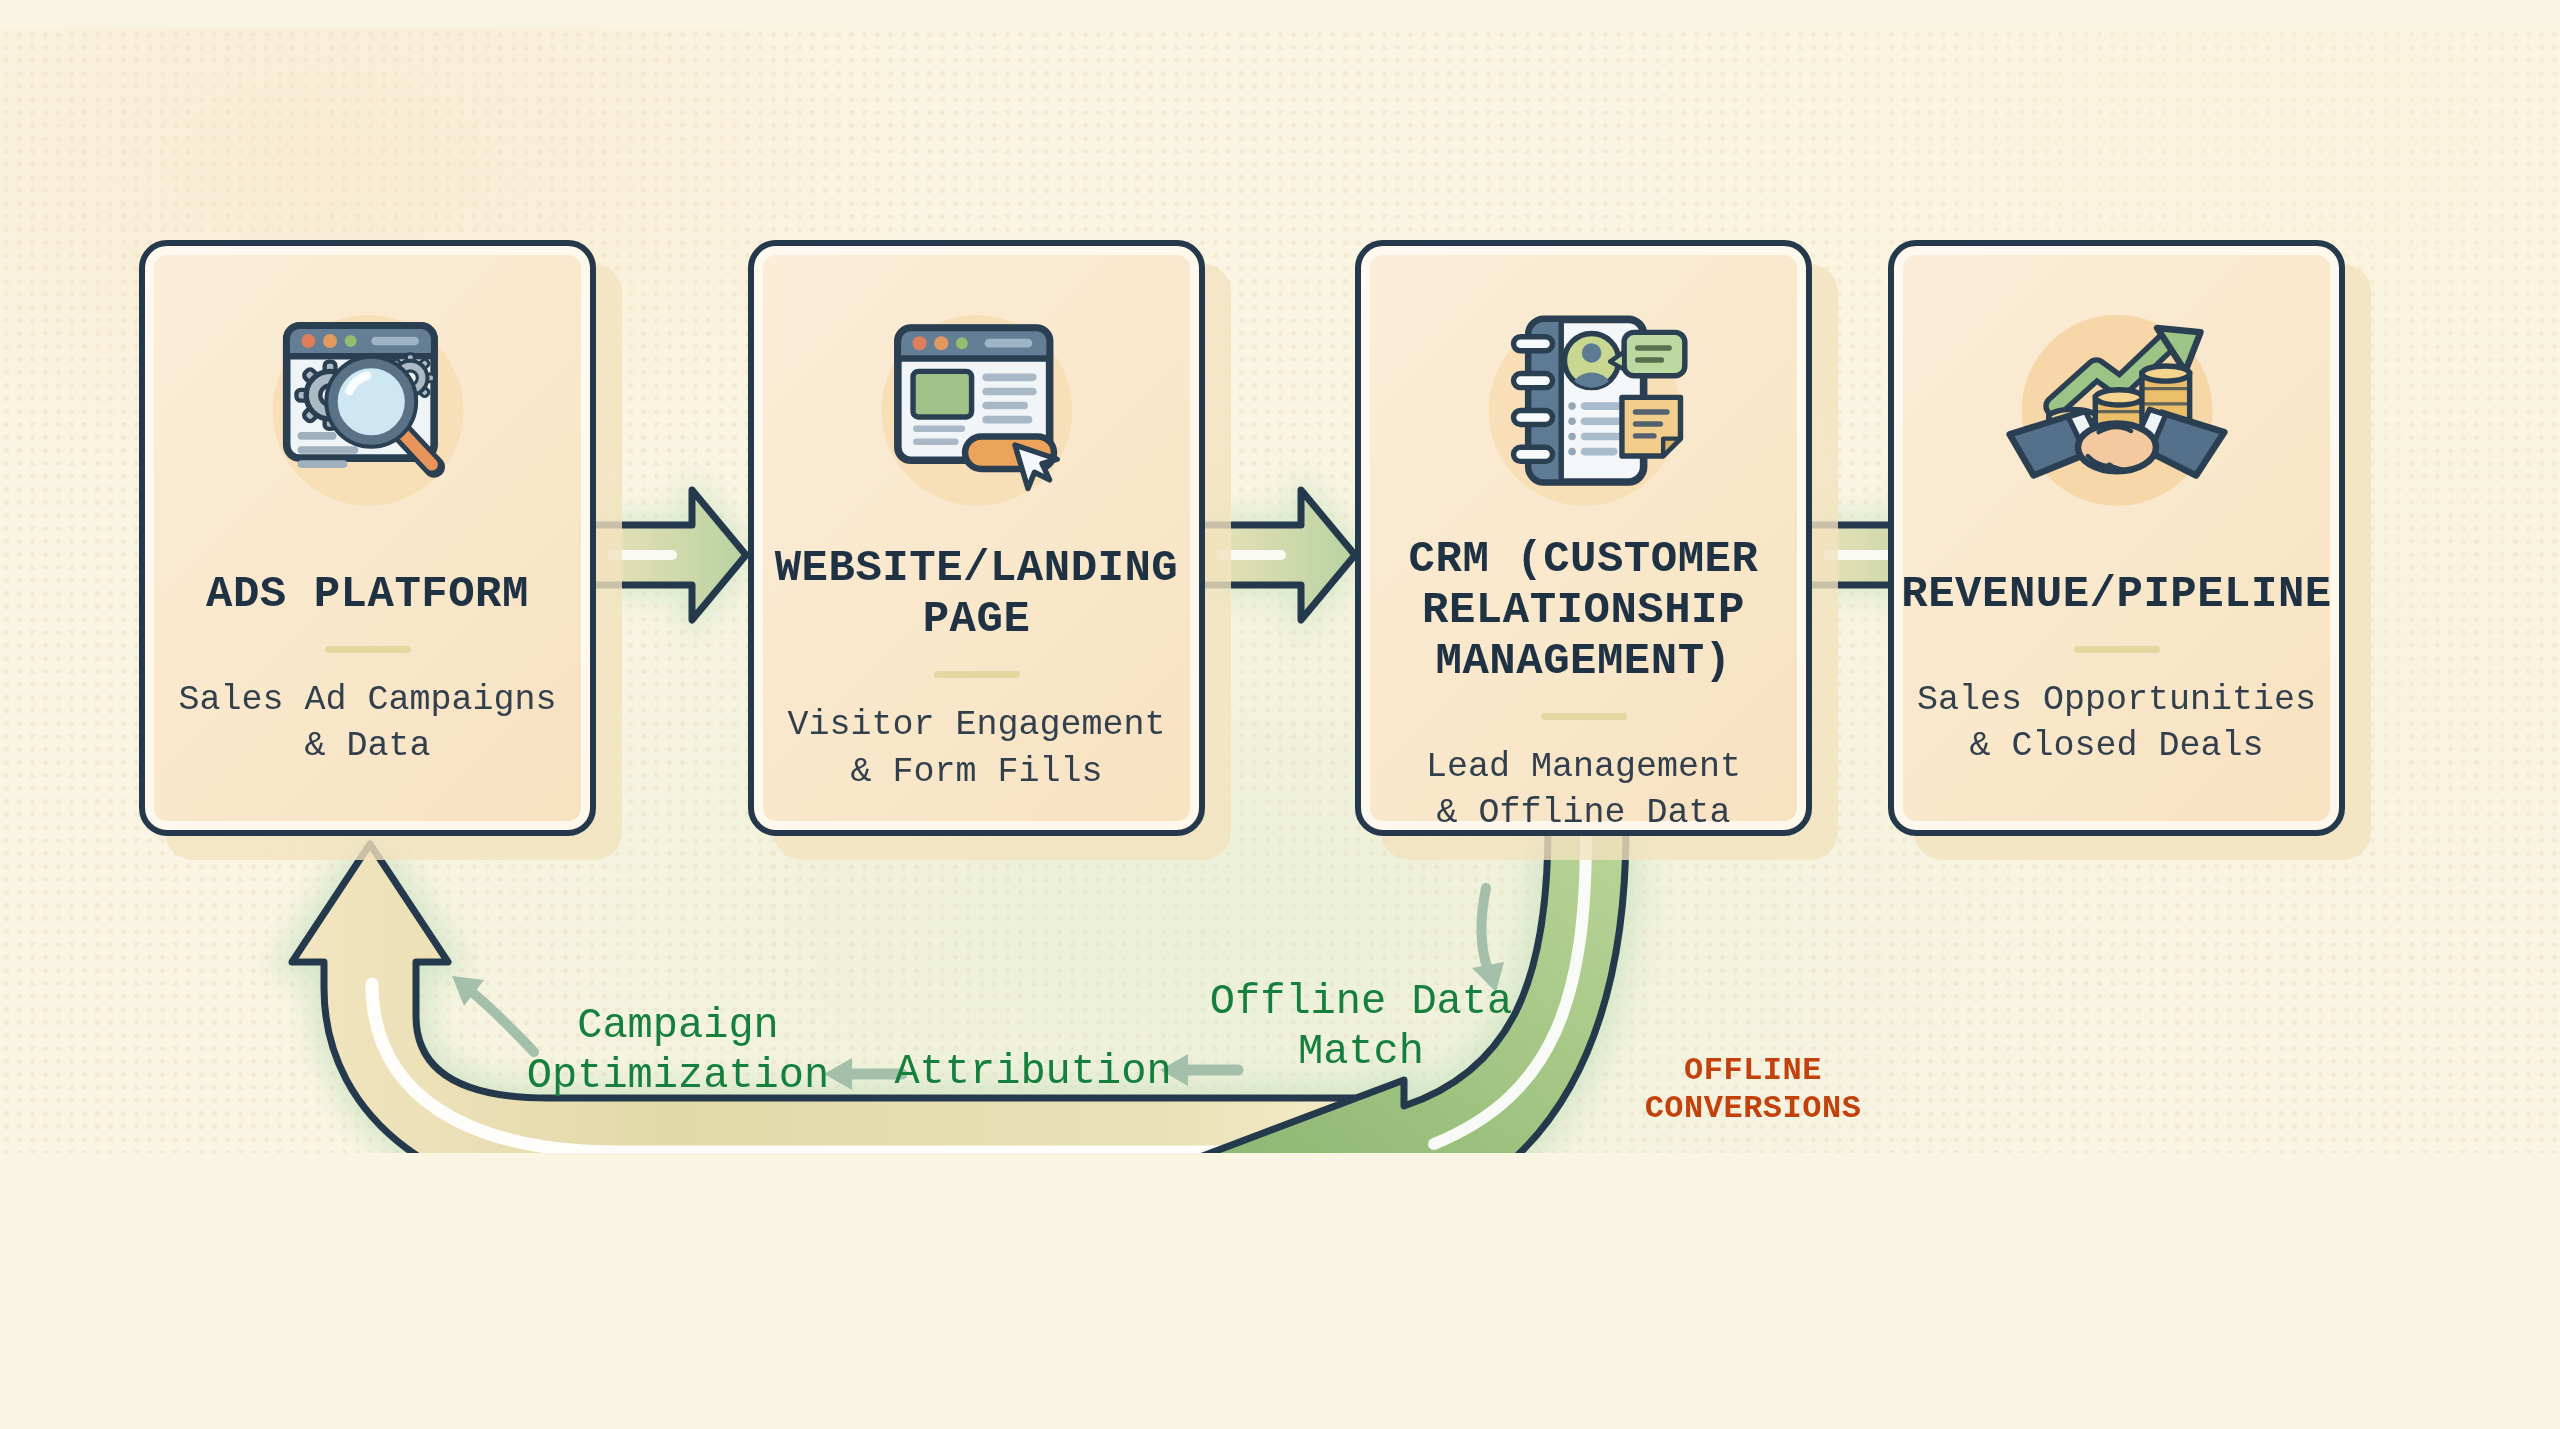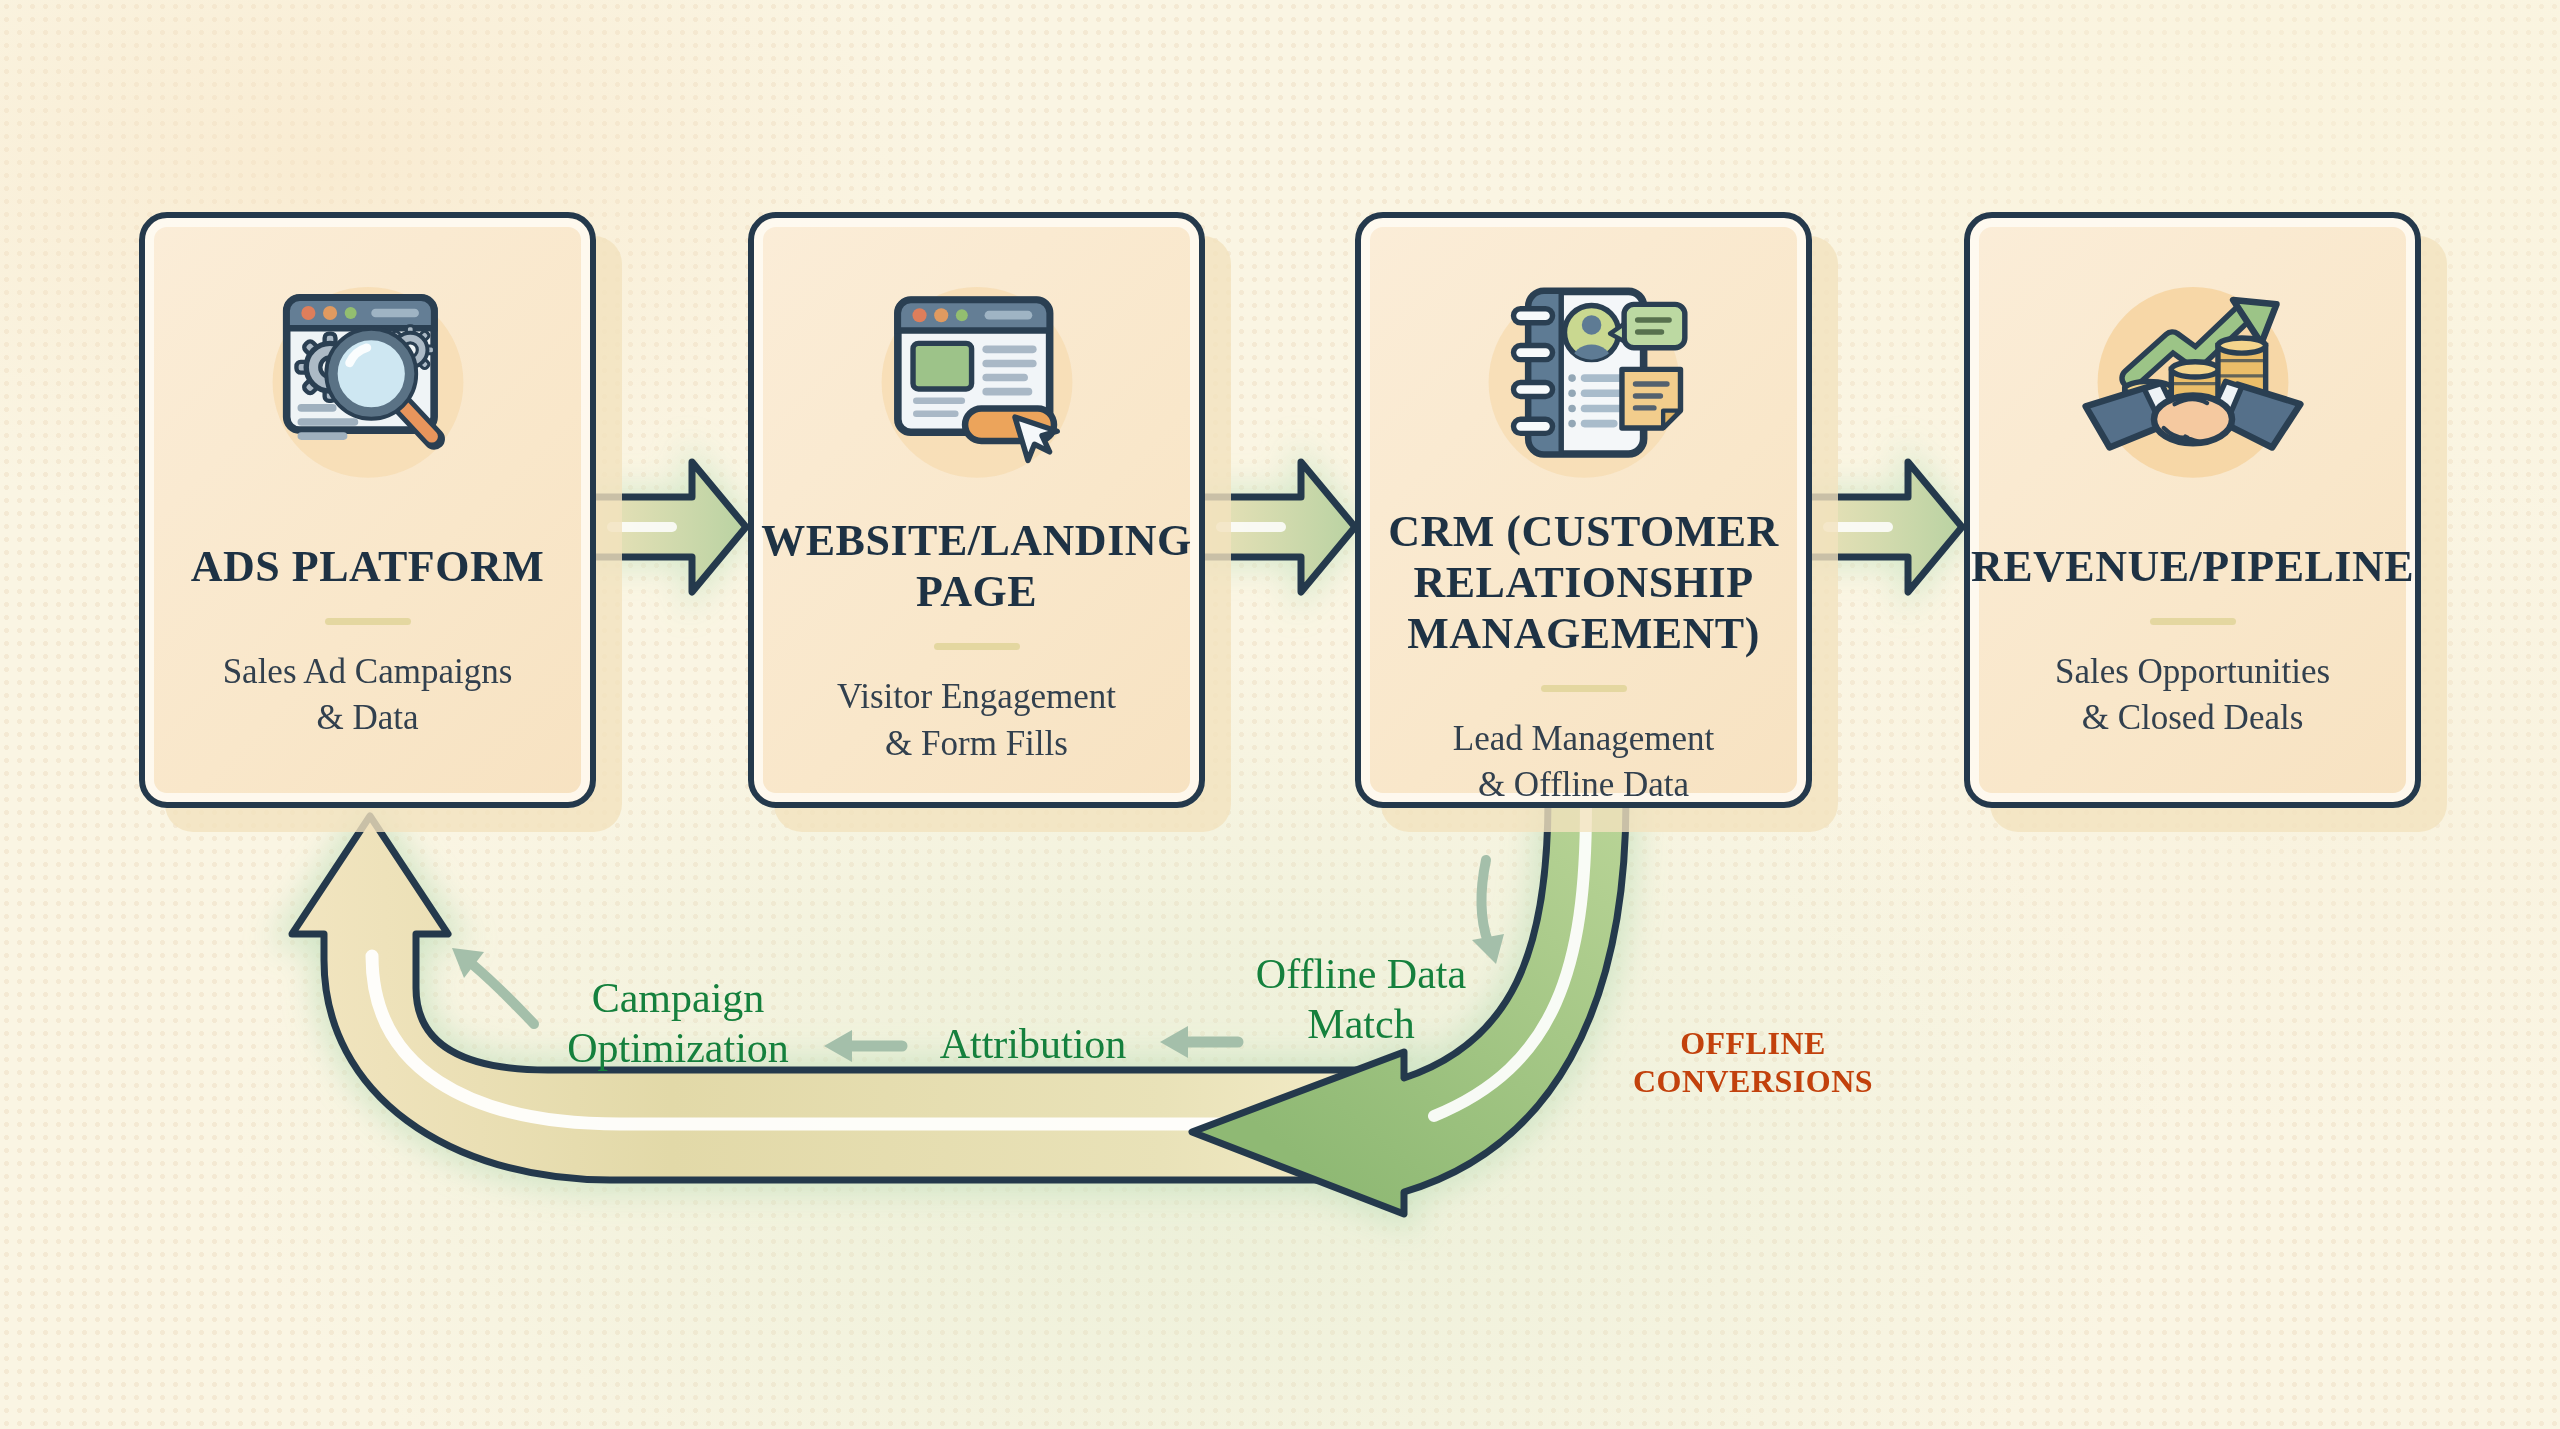--- a/index.html
+++ b/index.html
@@ -1,19 +1,20 @@
 <!DOCTYPE html>
 <html><head>
 <meta charset="utf-8">
 <style>
   html,body{margin:0;padding:0;background:#FAF5E3;}
   .stage{
-    position:relative;width:2560px;height:1429px;overflow:hidden;
+    position:relative;width:2560px;height:1125px;overflow:hidden;
     background:#FAF5E3;
-    font-family:Liberation Serif, serif;
+    font-family:Liberation Mono, monospace;
+    margin-top:28px;
   }
   
   .stage .dots{
     position:absolute;inset:0;
     background-image:radial-gradient(rgba(228,202,168,0.55) 2.2px, transparent 2.8px);
     background-size:13px 13px;
     opacity:.5;pointer-events:none;
   }
   
   .stage .tints{
@@ -272,21 +273,21 @@
           <div>MANAGEMENT)</div>
       </div>
       <div class="card-divider"></div>
       <div class="card-subtitle">
         <div>Lead Management</div>
           <div>&amp; Offline Data</div>
       </div>
     </div>
   </div>
 
-  <div class="card" style="left:1964px">
+  <div class="card" style="left:1888px">
     <div class="icon-wrap">
       <svg width="250" height="206" viewBox="0 0 230 190">
         <circle cx="115" cy="100" r="88" fill="#F6D3A0" opacity="0.85"></circle>
         <g>
           <polyline points="58,96 96,62 118,78 160,38" fill="none" stroke="#2A3F52" stroke-width="22" stroke-linecap="round" stroke-linejoin="round"></polyline>
           <polyline points="58,96 96,62 118,78 160,38" fill="none" stroke="#9CC487" stroke-width="12" stroke-linecap="round" stroke-linejoin="round"></polyline>
           <polygon points="152,24 192,28 178,64" fill="#9CC487" stroke="#2A3F52" stroke-width="6" stroke-linejoin="round"></polygon>
         </g>
         <g>
           <rect x="52" y="106" width="44" height="34" fill="#EBBE69" stroke="#2A3F52" stroke-width="5"></rect>

